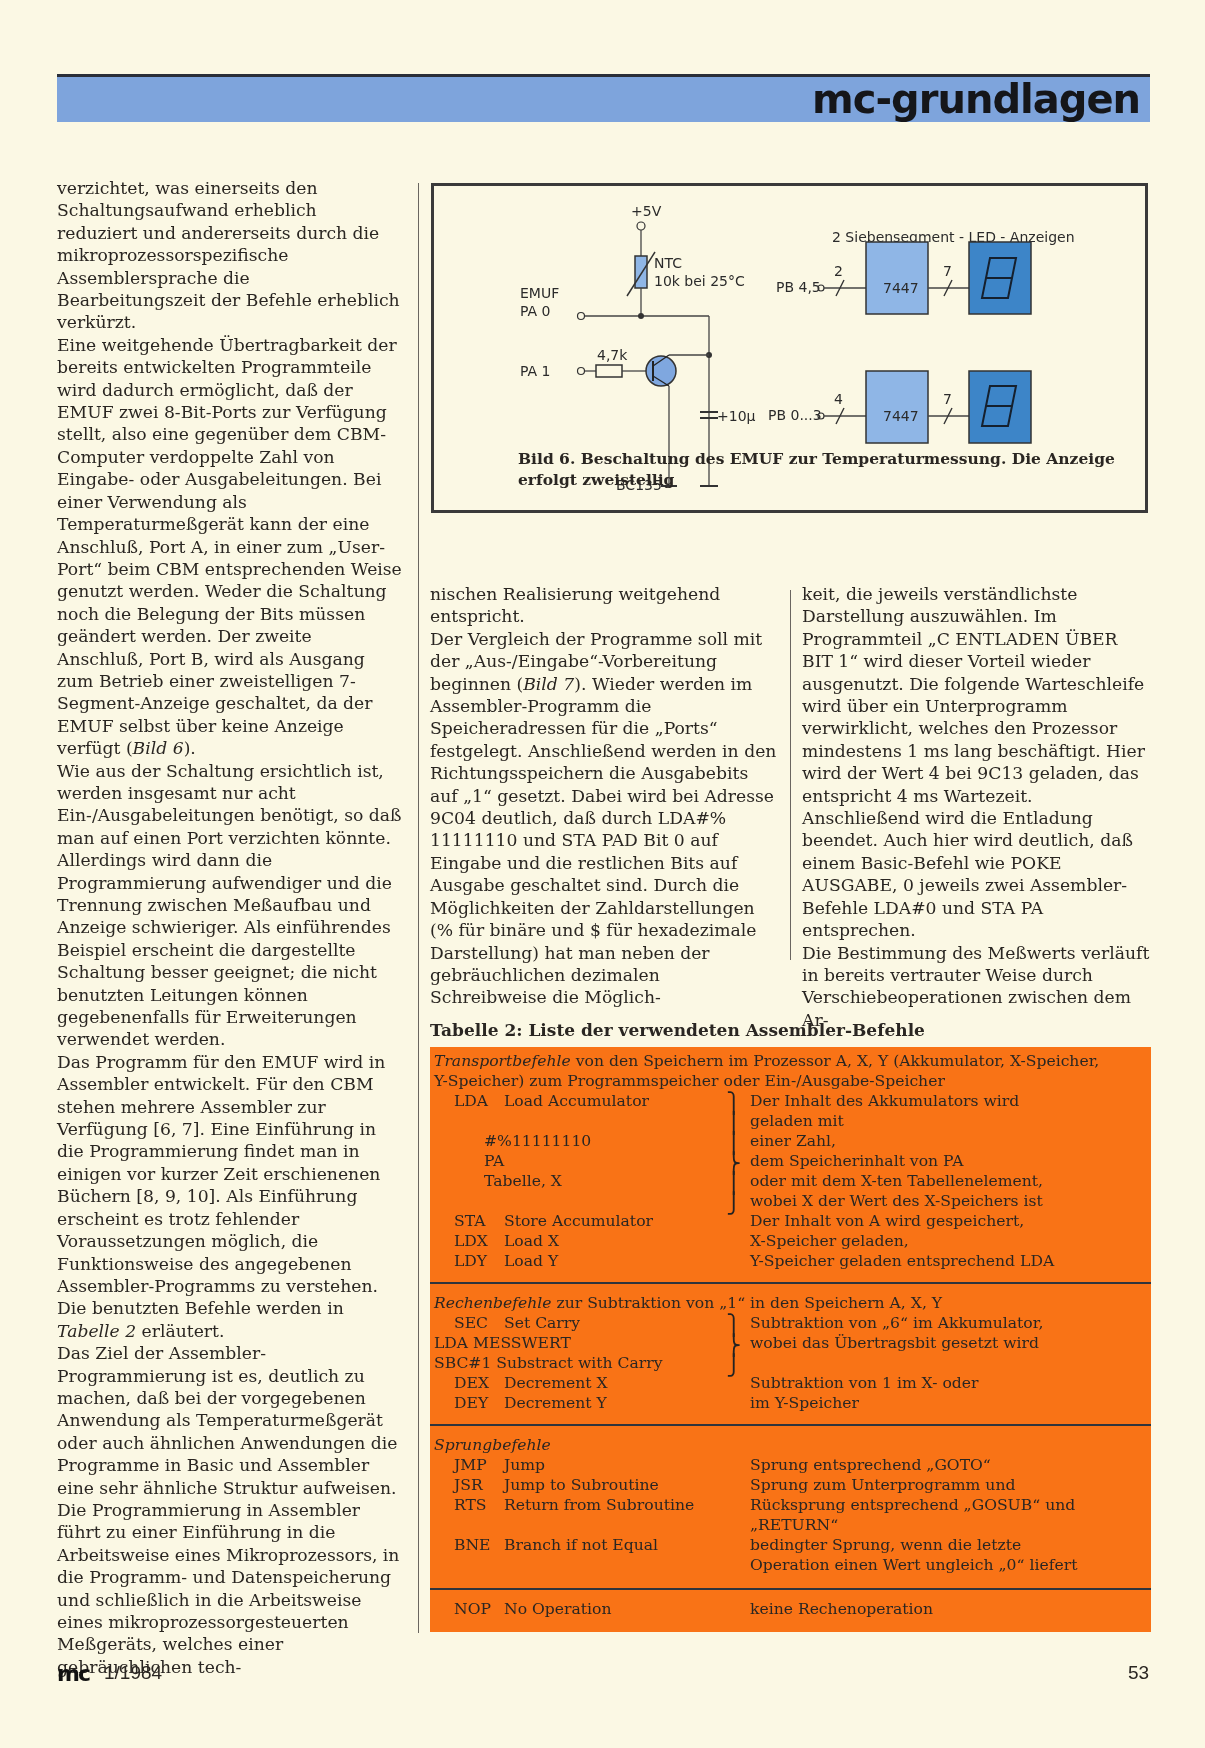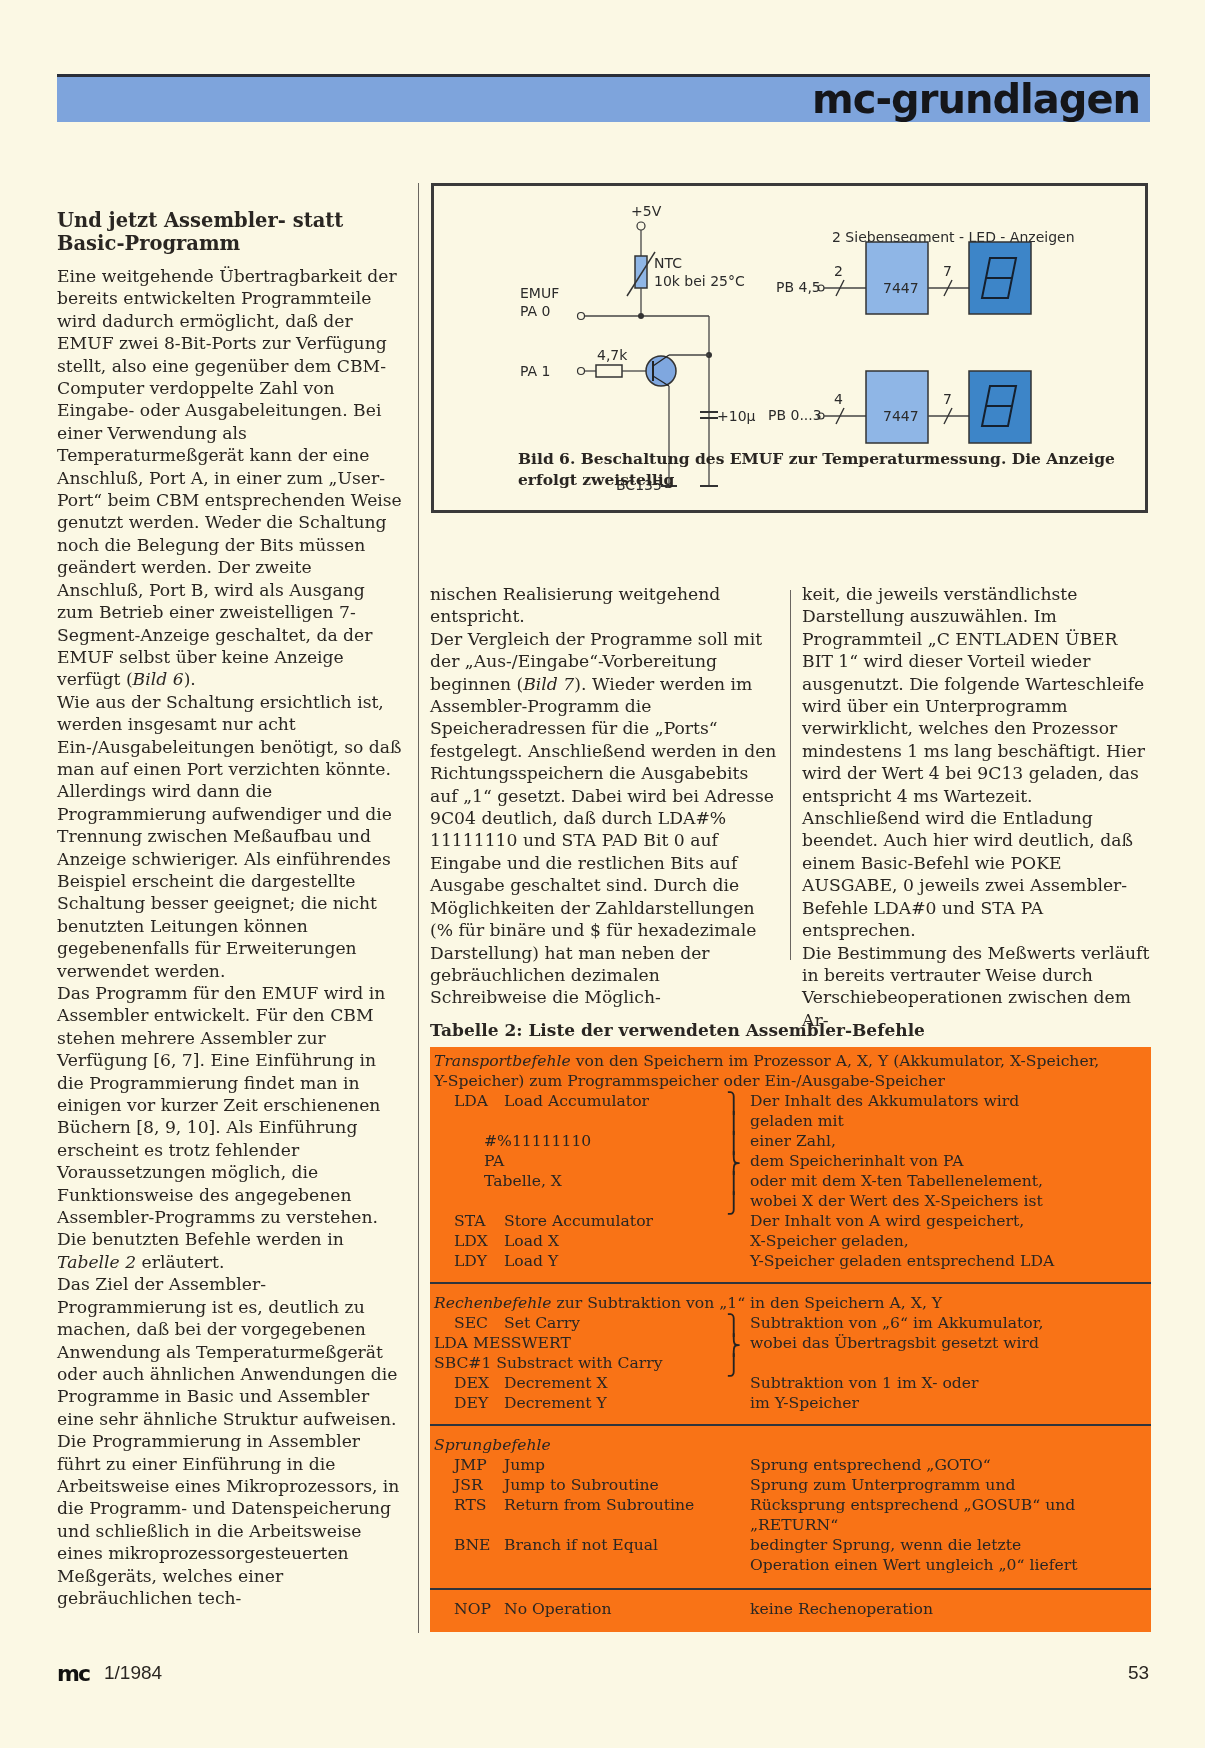--- a/index.html
+++ b/index.html
@@ -67,21 +67,21 @@
   }
 </style>
 </head>
 <body>
 
 <div class="header-bar">
   <span class="header-title">mc-grundlagen</span>
 </div>
 
 <div class="col col1">
-  <p class="heading">Und jetzt Assembler- statt Basic-Programm</p>
+  <p>verzichtet, was einerseits den Schaltungsaufwand erheblich reduziert und andererseits durch die mikroprozessorspezifische Assemblersprache die Bearbeitungszeit der Befehle erheblich verkürzt.</p>
   <p><span>Eine weitgehende Übertragbarkeit der bereits entwickelten Programmteile wird dadurch ermöglicht, daß der EMUF zwei 8-Bit-Ports zur Verfügung stellt, also eine gegenüber dem CBM-Computer verdoppelte Zahl von Eingabe- oder Ausgabeleitungen. Bei einer Verwendung als Temperaturmeßgerät kann der eine Anschluß, Port A, in einer zum „User-Port“ beim CBM entsprechenden Weise genutzt werden. Weder die Schaltung noch die Belegung der Bits müssen geändert werden. Der zweite Anschluß, Port B, wird als Ausgang zum Betrieb einer zweistelligen 7-Segment-Anzeige geschaltet, da der EMUF selbst über keine Anzeige verfügt (</span><span class="italic">Bild 6</span><span>).</span></p>
   <p>Wie aus der Schaltung ersichtlich ist, werden insgesamt nur acht Ein-/Ausgabeleitungen benötigt, so daß man auf einen Port verzichten könnte. Allerdings wird dann die Programmierung aufwendiger und die Trennung zwischen Meßaufbau und Anzeige schwieriger. Als einführendes Beispiel erscheint die dargestellte Schaltung besser geeignet; die nicht benutzten Leitungen können gegebenenfalls für Erweiterungen verwendet werden.</p>
   <p><span>Das Programm für den EMUF wird in Assembler entwickelt. Für den CBM stehen mehrere Assembler zur Verfügung [6, 7]. Eine Einführung in die Programmierung findet man in einigen vor kurzer Zeit erschienenen Büchern [8, 9, 10]. Als Einführung erscheint es trotz fehlender Voraussetzungen möglich, die Funktionsweise des angegebenen Assembler-Programms zu verstehen. Die benutzten Befehle werden in </span><span class="italic">Tabelle 2</span><span> erläutert.</span></p>
   <p>Das Ziel der Assembler-Programmierung ist es, deutlich zu machen, daß bei der vorgegebenen Anwendung als Temperaturmeßgerät oder auch ähnlichen Anwendungen die Programme in Basic und Assembler eine sehr ähnliche Struktur aufweisen. Die Programmierung in Assembler führt zu einer Einführung in die Arbeitsweise eines Mikroprozessors, in die Programm- und Datenspeicherung und schließlich in die Arbeitsweise eines mikroprozessorgesteuerten Meßgeräts, welches einer gebräuchlichen tech-</p>
 </div>
 
 <div class="rule-v" style="left:418px; top:183px; height:1450px;"></div>
 <div class="rule-v" style="left:790px; top:590px; height:370px;"></div>
 
 <div class="figure-box">

